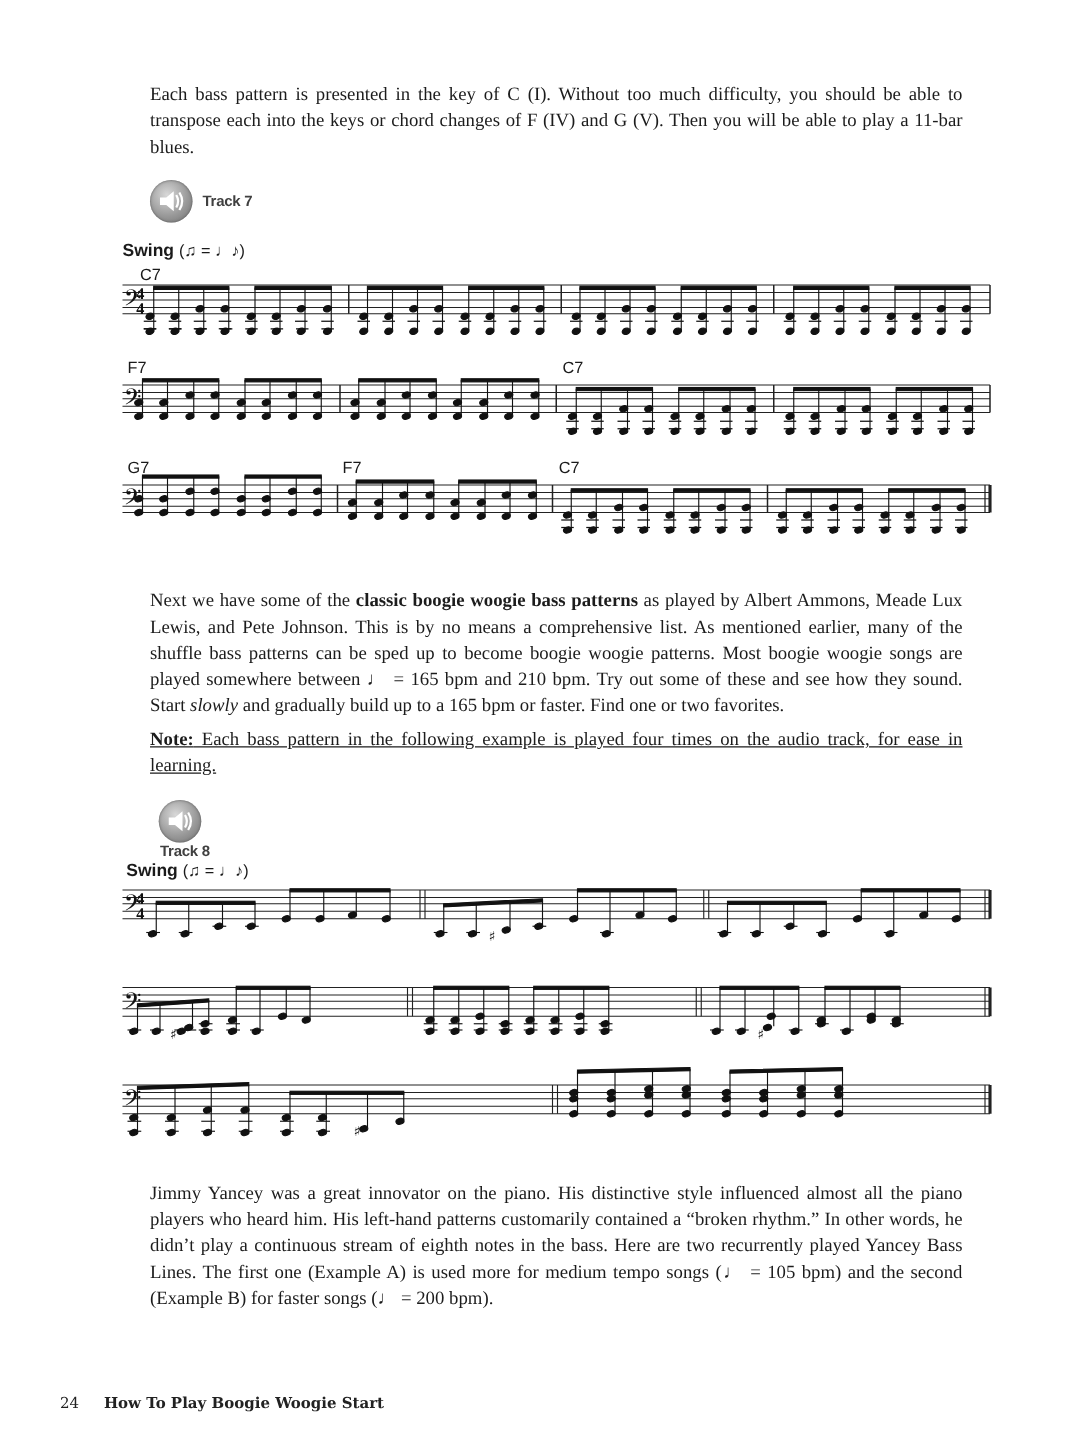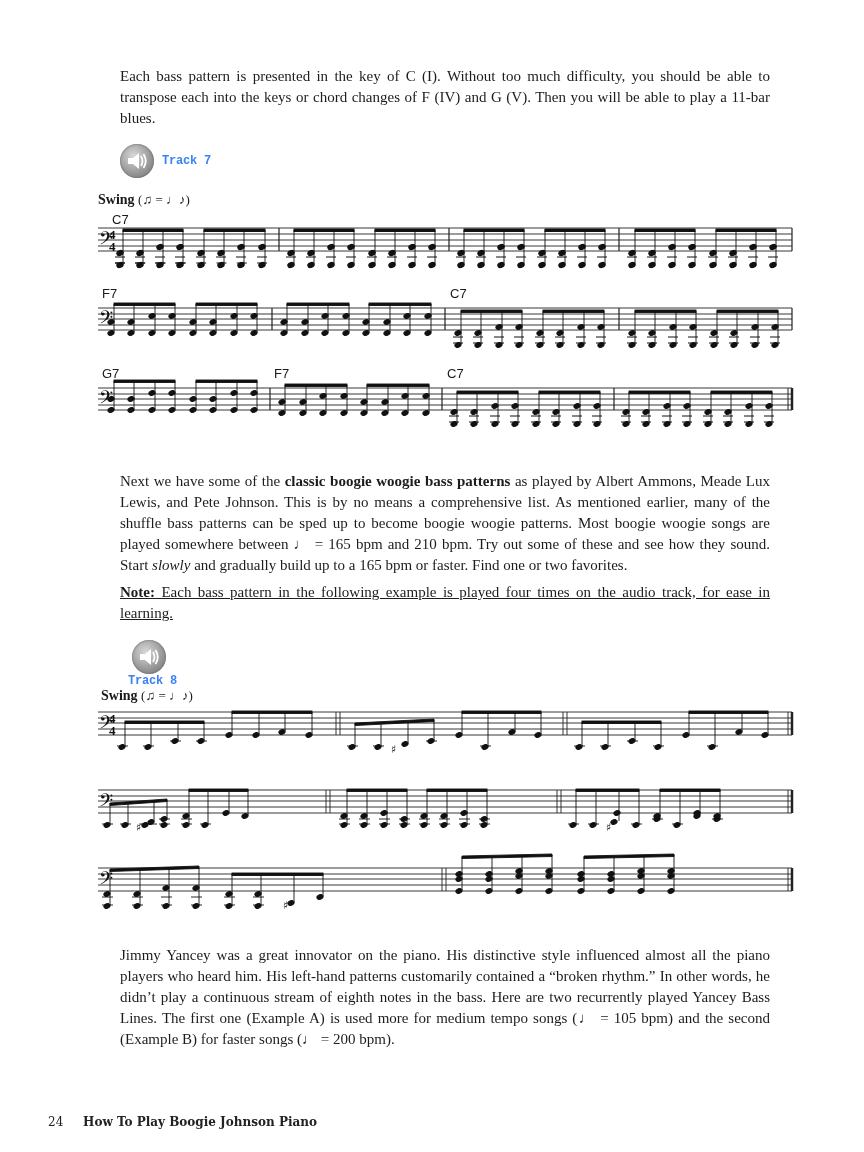--- a/index.html
+++ b/index.html
@@ -2,22 +2,22 @@
 <html><head>
 <meta charset="utf-8">
 <style>
   html, body { margin:0; padding:0; background:#ffffff; }
   body { width:864px; height:1152px; position:relative; overflow:hidden; color:#1a1a1a; font-family:"Liberation Serif", serif; }
   .para { position:absolute; left:120px; width:650px; font-size:15px; line-height:21px; text-align:justify; color:#1c1c1c; }
   .para b { font-weight:bold; }
   .para i { font-style:italic; }
   .track { position:absolute; left:120px; display:flex; align-items:center; }
   .track-icon { width:34px; height:34px; border-radius:50%; background:radial-gradient(circle at 40% 35%, #d8d8d8 0%, #9a9a9a 55%, #6e6e6e 100%); position:relative; box-shadow: inset 0 0 2px #555; }
-  .track-label { font-family:Liberation Mono, monospace; font-weight:bold; font-size:12px; margin-left:8px; color:#3b82f6; letter-spacing:-0.2px; }
-  .swing { position:absolute; font-weight:bold; font-size:14px; font-family:Liberation Serif, serif; }
+  .track-label { font-family:Liberation Sans, sans-serif; font-weight:bold; font-size:12px; margin-left:8px; color:#404040; letter-spacing:-0.2px; }
+  .swing { position:absolute; font-weight:bold; font-size:14px; font-family:Liberation Sans, sans-serif; }
   .swing .formula { font-weight:normal; font-size:13px; }
   .chord { position:absolute; font-size:13px; font-family:Liberation Sans, sans-serif; }
   svg.staff { position:absolute; left:0; top:0; }
   .footer { position:absolute; top:1115px; left:48px; font-family:"DejaVu Serif", serif; font-size:12px; color:#222; }
   .footer .pg { margin-right:16px; }
   .footer .title { font-weight:bold; }
 </style>
 </head>
 <body>
 
@@ -896,14 +896,14 @@
 
 <div class="swing" style="left:101px; top:688px;">
   <span>Swing</span>
   <span class="formula">(♫ = ♩♪)</span>
 </div>
 
 <div class="para" style="top:945px;">Jimmy Yancey was a great innovator on the piano. His distinctive style influenced almost all the piano players who heard him. His left-hand patterns customarily contained a “broken rhythm.” In other words, he didn’t play a continuous stream of eighth notes in the bass. Here are two recurrently played Yancey Bass Lines. The first one (Example A) is used more for medium tempo songs (♩ = 105 bpm) and the second (Example B) for faster songs (♩ = 200 bpm).</div>
 
 <div class="footer">
   <span class="pg">24</span>
-  <span class="title">How To Play Boogie Johnson Piano</span>
+  <span class="title">How To Play Boogie Woogie Start</span>
 </div>
 
 </body></html>

